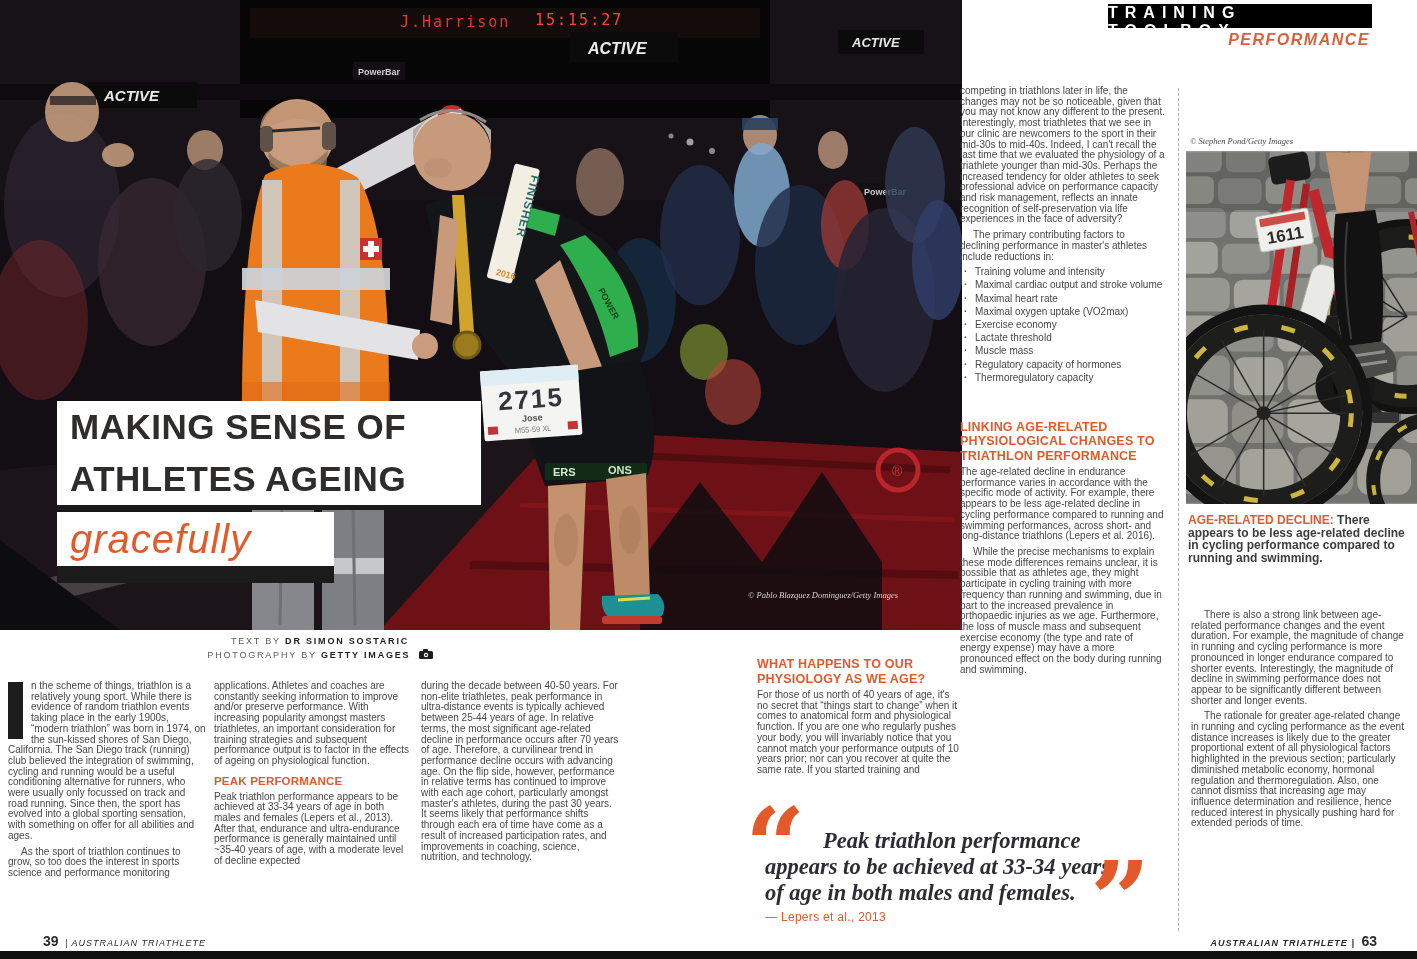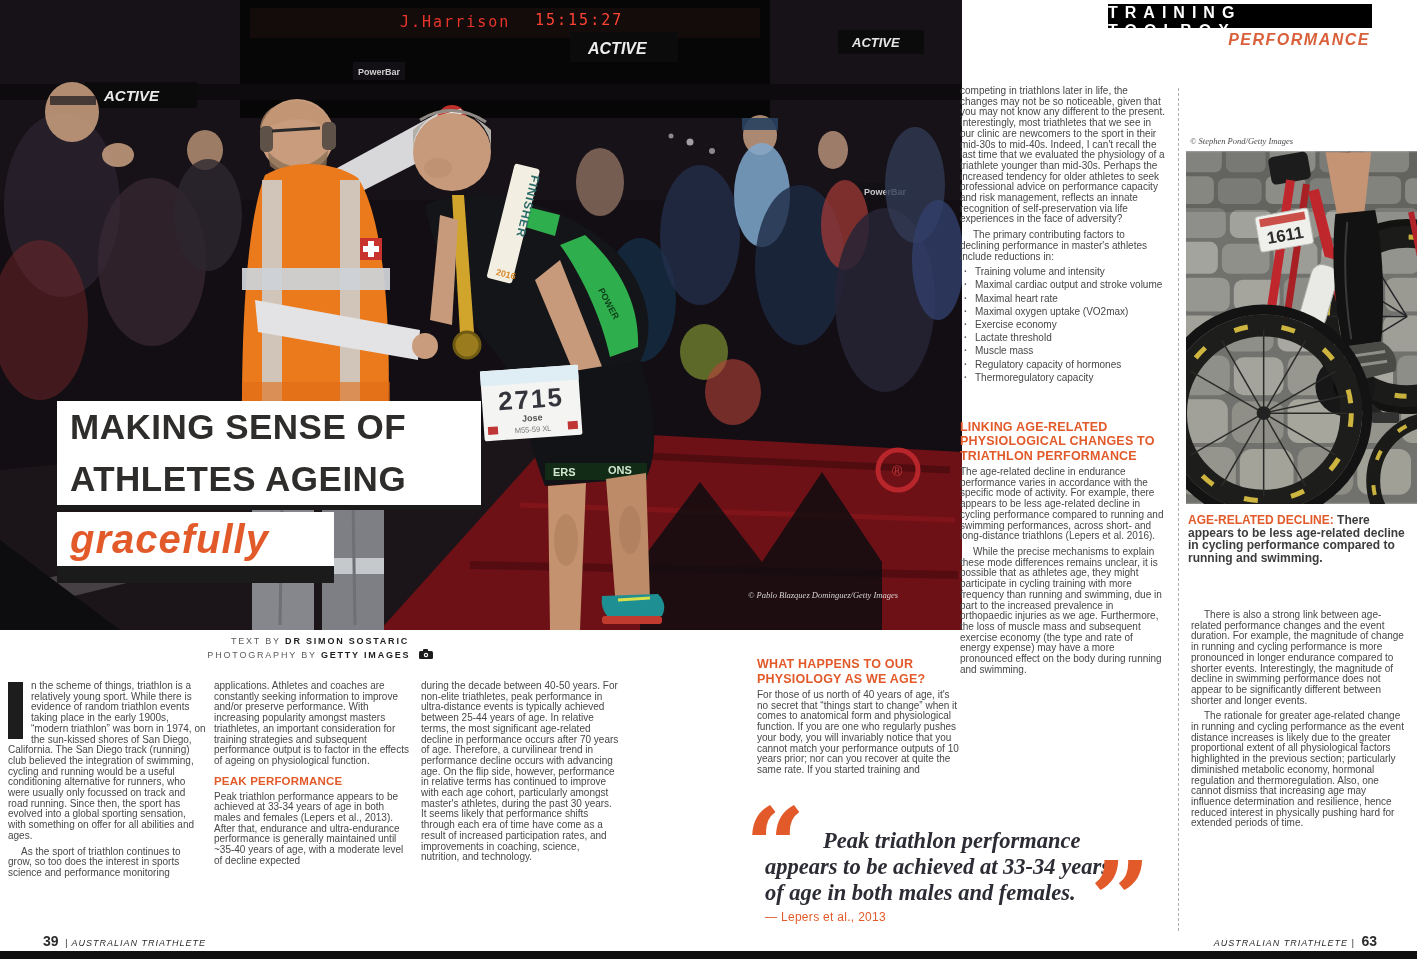--- a/index.html
+++ b/index.html
@@ -6,21 +6,21 @@
   #spread{position:relative;width:1417px;height:959px;background:#ffffff;overflow:hidden;
           font-family:"Liberation Sans",sans-serif;}
   .abs{position:absolute;}
   
   #main-photo{left:0;top:0;width:922px;height:630px;background:#14101a;}
   #side-photo{left:1186px;top:151px;width:231px;height:353px;background:#8e8e8c;}
   svg{display:block;}
   
   .tbox{background:#ffffff;display:flex;align-items:center;padding-left:13px;box-sizing:border-box;}
   .tline{font-weight:bold;font-size:35px;letter-spacing:.5px;color:#2e2d2b;}
-  .tscript{font-style:italic;font-weight:bold;font-size:40px;color:#e25a2a;letter-spacing:1px;}
+  .tscript{font-style:italic;font-weight:normal;font-size:40px;color:#e25a2a;letter-spacing:1px;}
   .blackbar{background:#1b1b1b;}
   
   #byline{left:130px;top:634px;width:380px;text-align:center;font-size:9px;letter-spacing:1.8px;
           color:#5c5c5c;line-height:14px;}
   #byline b{color:#1d1d1d;}
   .cam{display:inline-block;vertical-align:-1px;margin-left:4px;}
   
   .col{font-size:10px;line-height:10.7px;color:#474747;overflow:hidden;}
   .col p{margin:0 0 5px 0;}
   .col p.indent{text-indent:13px;}
@@ -396,20 +396,20 @@
   <div class="abs col" style="left:1191px;top:610px;width:213px;height:325px;">
     <p class="indent">There is also a strong link between age-related performance changes and the event duration. For example, the magnitude of change in running and cycling performance is more pronounced in longer endurance compared to shorter events. Interestingly, the magnitude of decline in swimming performance does not appear to be significantly different between shorter and longer events.</p>
     <p class="indent">The rationale for greater age-related change in running and cycling performance as the event distance increases is likely due to the greater proportional extent of all physiological factors highlighted in the previous section; particularly diminished metabolic economy, hormonal regulation and thermoregulation. Also, one cannot dismiss that increasing age may influence determination and resilience, hence reduced interest in physically pushing hard for extended periods of time.</p>
   </div>
 
   <div class="abs folio" style="left:40px;top:933px;">
     <b>39</b>
     <span>|</span>
     <span>AUSTRALIAN TRIATHLETE</span>
   </div>
-  <div class="abs folio" style="left:1050px;top:933px;width:330px;text-align:right;">
+  <div class="abs folio" style="left:1050px;top:933px;width:330px;text-align:right;font-weight:bold;">
     <span>AUSTRALIAN TRIATHLETE</span>
     <span>|</span>
     <b>63</b>
   </div>
   <div class="abs" id="bottom-bar" style="left:0;top:951px;width:1417px;height:8px;"></div>
 
 </div>
 
 </body></html>

